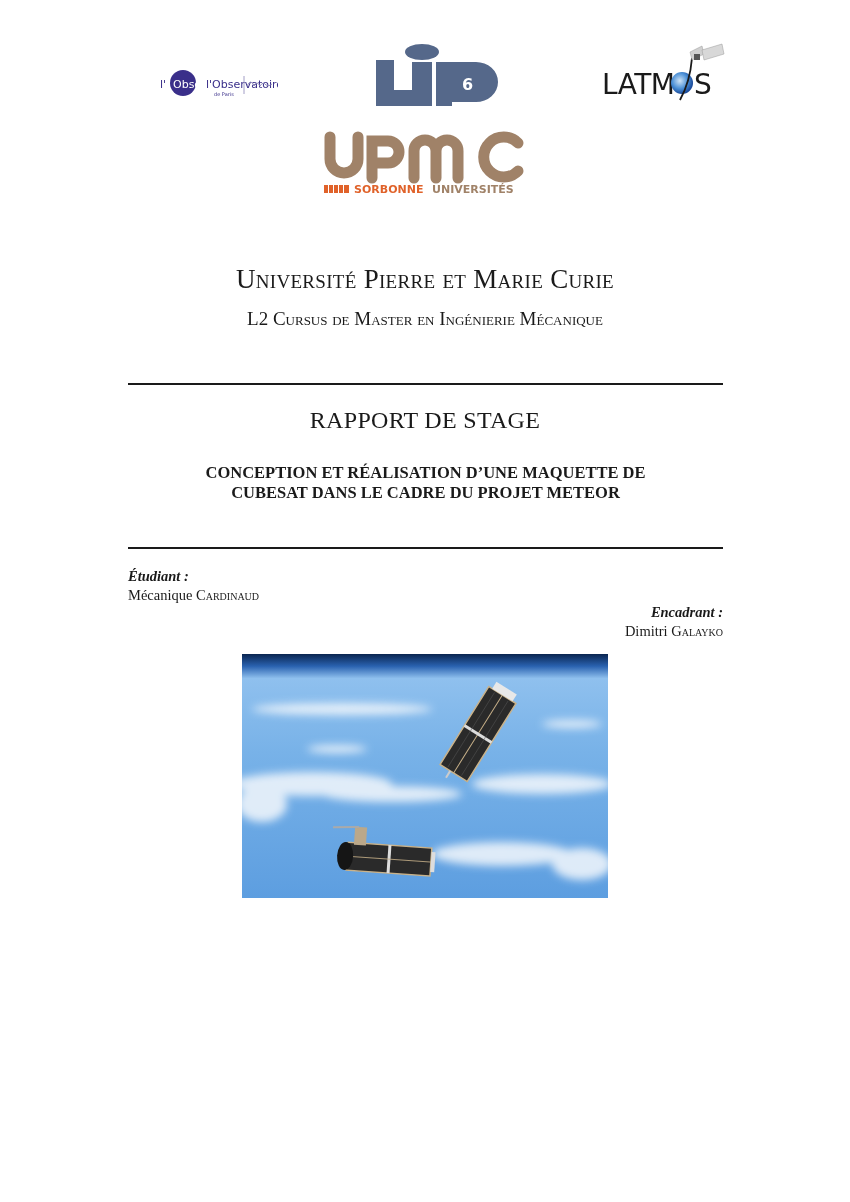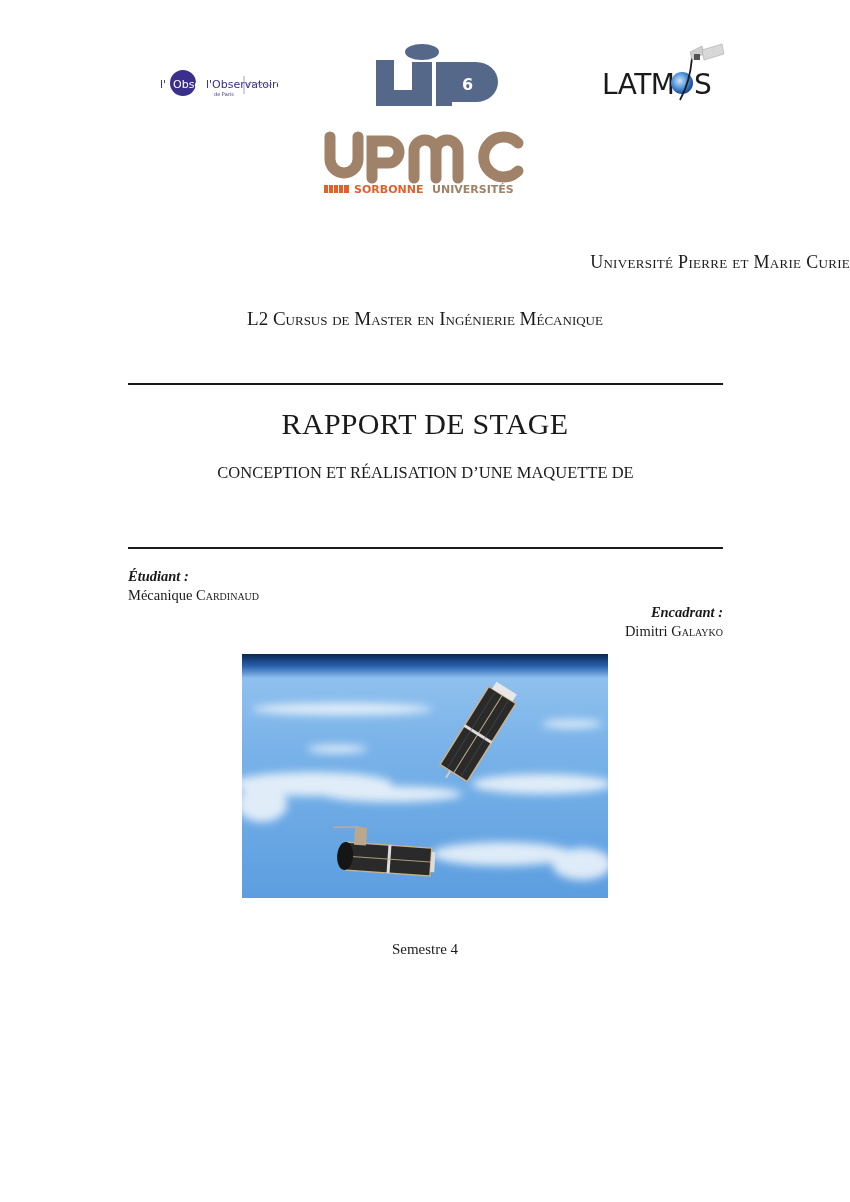--- a/index.html
+++ b/index.html
@@ -9,30 +9,30 @@
 
   
   .logo-obs { left: 158px; top: 66px; width: 120px; height: 36px; }
   .logo-lip6 { left: 376px; top: 44px; width: 124px; height: 62px; }
   .logo-latmos { left: 600px; top: 42px; width: 126px; height: 62px; }
   .logo-upmc { left: 322px; top: 131px; width: 206px; height: 64px; }
 
   .sc { font-variant: small-caps; text-align: right; }
   .center { left: 0; width: 850px; text-align: center; }
 
-  .univ { top: 252px; font-size: 18px; letter-spacing: 0.3px; font-family: "Liberation Serif", serif; text-align: right; }
+  .univ { top: 264px; font-size: 27px; letter-spacing: 0.3px; font-family: "Liberation Serif", serif; }
   .cursus { top: 308px; font-size: 19px; font-family: Liberation Serif, serif; }
 
   .rule { left: 128px; width: 595px; height: 2px; background: #1a1a1a; }
   .rule1 { top: 383px; }
   .rule2 { top: 547px; }
 
-  .title { top: 407px; font-size: 30px; font-family: "Liberation Serif", serif; letter-spacing: 0.3px; }
+  .title { top: 407px; font-size: 24px; font-family: "Liberation Serif", serif; letter-spacing: 0.3px; }
   .subtitle { top: 463px; left: 128px; width: 595px; text-align: center;
-              font-size: 16.5px; font-weight: normal; line-height: 20px; font-family: "Liberation Serif", serif; }
+              font-size: 16.5px; font-weight: bold; line-height: 20px; font-family: "Liberation Serif", serif; }
 
   .people { top: 567px; left: 128px; width: 595px; font-size: 14.5px; font-family: "Liberation Serif", serif; line-height: 19px; }
   .people .left { position: absolute; left: 0; top: 0; }
   .people .right { position: absolute; right: 0; top: 0; text-align: right; margin-top: 36px; }
   .people .role { font-style: italic; font-weight: bold; }
 
   .photo { left: 242px; top: 654px; width: 366px; height: 244px; overflow: hidden; }
 
   .footer { top: 939px; font-size: 15px; line-height: 20px; font-family: "Liberation Serif", serif; }
 </style>
@@ -105,20 +105,21 @@
 </div>
 
 <div class="abs center univ sc">Université Pierre et Marie Curie</div>
 <div class="abs center cursus sc">L2 Cursus de Master en Ingénierie Mécanique</div>
 
 <div class="abs rule rule1"></div>
 
 <div class="abs center title">RAPPORT DE STAGE</div>
 <div class="abs subtitle">
   <div>CONCEPTION ET RÉALISATION D’UNE MAQUETTE DE</div>
+  <div>CUBESAT DANS LE CADRE DU PROJET METEOR</div>
 </div>
 
 <div class="abs rule rule2"></div>
 
 <div class="abs people">
   <div class="left">
     <div class="role">Étudiant :</div>
     <div>
       <span>Mécanique</span>
       <span class="sc">Cardinaud</span>
@@ -178,14 +179,13 @@
       <line x1="-40" y1="0" x2="44" y2="0" stroke="#c9b28a" stroke-width="0.8"></line>
       <ellipse cx="-42" cy="0" rx="8" ry="14" fill="#151515"></ellipse>
       <rect x="-34" y="-30" width="12" height="18" fill="#bba88a"></rect>
       <line x1="-56" y1="-28" x2="-30" y2="-30" stroke="#aaa" stroke-width="2"></line>
       <rect x="44" y="-10" width="4" height="20" fill="#ddd"></rect>
     </g>
   </svg>
 </div>
 
 <div class="abs center footer">
-  <div>Semestre 4</div>
 </div>
 
 </body></html>

